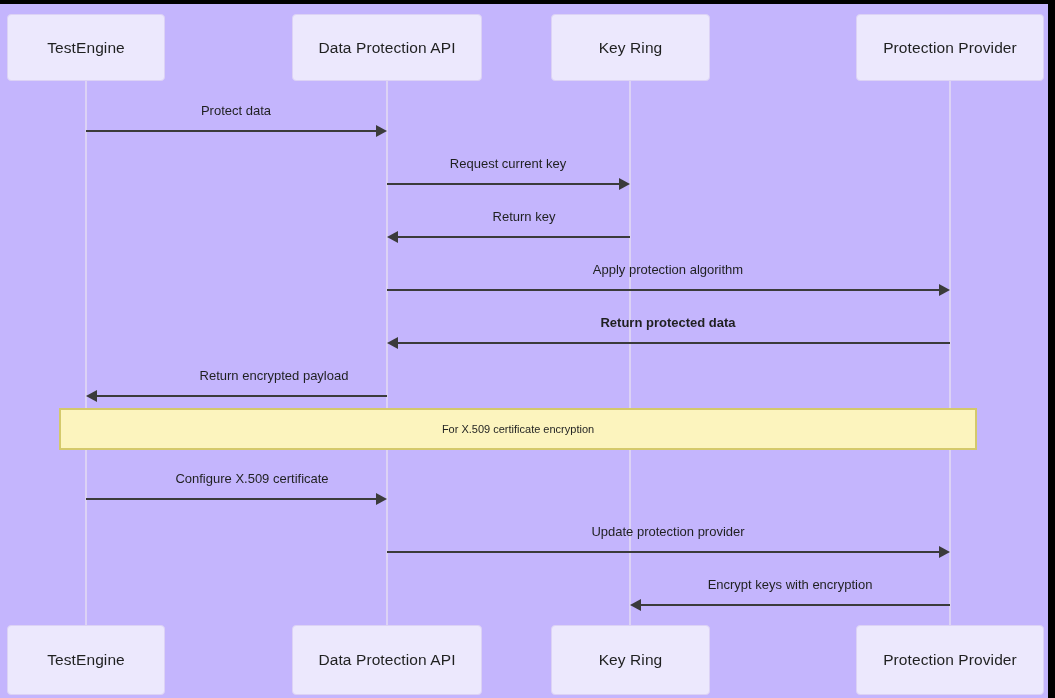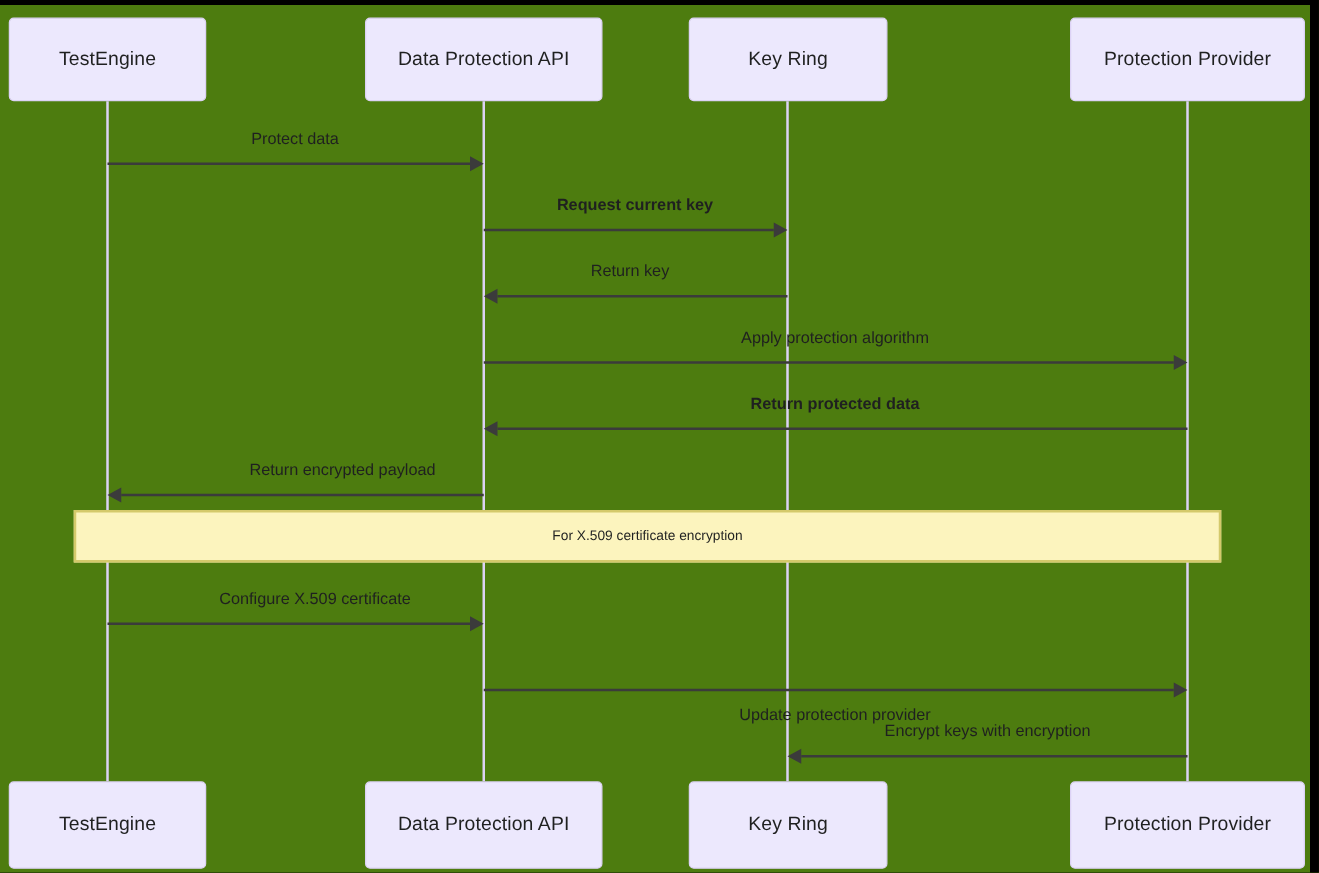--- a/index.html
+++ b/index.html
@@ -12,21 +12,21 @@
     height: 698px;
     overflow: hidden;
     font-family: "Liberation Sans", sans-serif;
   }
   #canvas {
     position: absolute;
     left: 0;
     top: 4px;
     width: 1048px;
     height: 694px;
-    background: #4d7c0f;
+    background: #c4b5fd;
     overflow: hidden;
   }
   .participant-box {
     position: absolute;
     box-sizing: border-box;
     background: #ECE8FD;
     border: 1px solid #DCD2F5;
     border-radius: 4px;
     display: flex;
     align-items: center;
@@ -100,25 +100,25 @@
     <span>Key Ring</span>
   </div>
   <div class="participant-box" style="left:856px; top:10px; width:188px; height:67px;">
     <span>Protection Provider</span>
   </div>
 
   <div class="msg-label" style="left:236px; top:99px;">Protect data</div>
   <div class="msg-line" style="left:86px; top:126px; width:290px;"></div>
   <div class="msg-arrow right" style="left:376px; top:121px;"></div>
 
-  <div class="msg-label" style="left:508px; top:152px;font-weight:bold;">Request current key</div>
+  <div class="msg-label" style="left:508px; top:152px;">Request current key</div>
   <div class="msg-line" style="left:387px; top:179px; width:232px;"></div>
   <div class="msg-arrow right" style="left:619px; top:174px;"></div>
 
-  <div class="msg-label" style="left:504px; top:205px;">Return key</div>
+  <div class="msg-label" style="left:524px; top:205px;">Return key</div>
   <div class="msg-line" style="left:398px; top:232px; width:232px;"></div>
   <div class="msg-arrow left" style="left:387px; top:227px;"></div>
 
   <div class="msg-label" style="left:668px; top:258px;">Apply protection algorithm</div>
   <div class="msg-line" style="left:387px; top:285px; width:552px;"></div>
   <div class="msg-arrow right" style="left:939px; top:280px;"></div>
 
   <div class="msg-label" style="left:668px; top:311px;font-weight:bold;">Return protected data</div>
   <div class="msg-line" style="left:398px; top:338px; width:552px;"></div>
   <div class="msg-arrow left" style="left:387px; top:333px;"></div>
@@ -128,21 +128,21 @@
   <div class="msg-arrow left" style="left:86px; top:386px;"></div>
 
   <div class="note-band" style="left:59px; top:404px; width:918px; height:42px;">
     <span>For X.509 certificate encryption</span>
   </div>
 
   <div class="msg-label" style="left:252px; top:467px;text-align:center;">Configure X.509 certificate</div>
   <div class="msg-line" style="left:86px; top:494px; width:290px;"></div>
   <div class="msg-arrow right" style="left:376px; top:489px;"></div>
 
-  <div class="msg-label" style="left:668px; top:520px;margin-top:40px;">Update protection provider</div>
+  <div class="msg-label" style="left:668px; top:520px;">Update protection provider</div>
   <div class="msg-line" style="left:387px; top:547px; width:552px;"></div>
   <div class="msg-arrow right" style="left:939px; top:542px;"></div>
 
   <div class="msg-label" style="left:790px; top:573px;">Encrypt keys with encryption</div>
   <div class="msg-line" style="left:641px; top:600px; width:309px;"></div>
   <div class="msg-arrow left" style="left:630px; top:595px;"></div>
 
   <div class="participant-box" style="left:7px; top:621px; width:158px; height:70px;">
     <span>TestEngine</span>
   </div>

